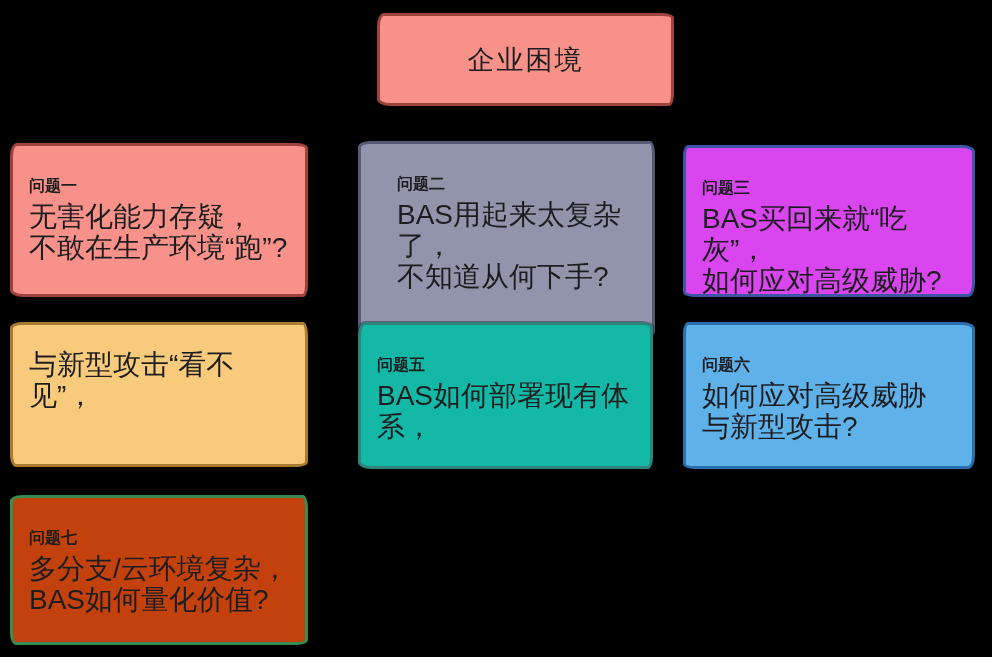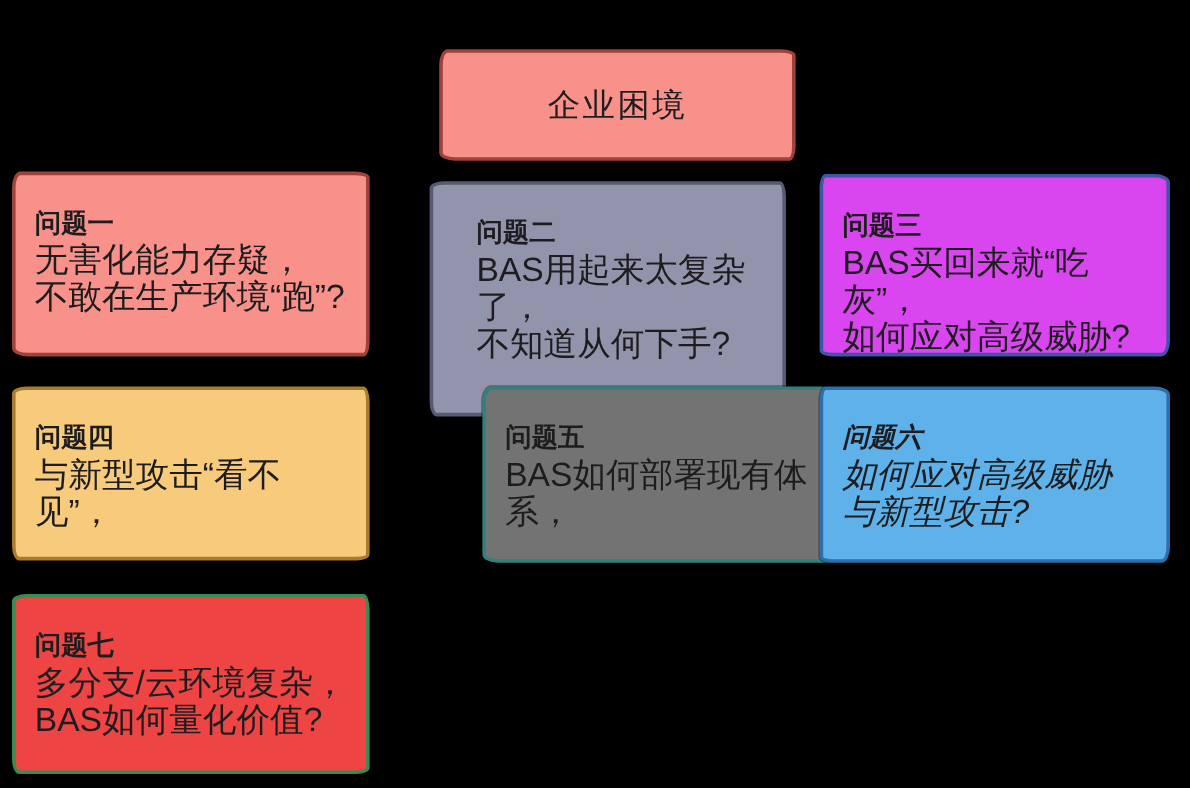--- a/index.html
+++ b/index.html
@@ -29,37 +29,37 @@
     align-items: center;
     justify-content: center;
     padding: 0;
   }
   .title-label {
     font-size: 27px;
     font-weight: 500;
     letter-spacing: 2px;
   }
   .box-title {
-    font-size: 22px;
+    font-size: 16px;
     font-weight: bold;
     line-height: 31px;
   }
   .box-line {
     font-size: 28px;
     line-height: 31px;
   }
 
   
-  .pos-title { left: 366px; top: 13px;  width: 297px; height: 93px; margin-top: 28px;  }
+  .pos-title { left: 377px; top: 13px;  width: 297px; height: 93px;  }
   .pos-1     { left: 10px;  top: 143px; width: 298px; height: 154px; }
-  .pos-2     { left: 358px; top: 151px; width: 297px; height: 196px; padding-left: 36px; }
+  .pos-2     { left: 358px; top: 141px; width: 297px; height: 196px; padding-left: 36px; }
   .pos-3     { left: 683px; top: 145px; width: 292px; height: 152px; }
   .pos-4     { left: 10px;  top: 322px; width: 298px; height: 145px; }
   .pos-5     { left: 358px; top: 322px; width: 295px; height: 147px; }
-  .pos-6     { left: 683px; top: 322px; width: 292px; height: 147px; font-style: italic; }
+  .pos-6     { left: 683px; top: 322px; width: 292px; height: 147px; }
   .pos-7     { left: 10px;  top: 495px; width: 298px; height: 150px; }
 </style>
 </head>
 <body>
 
 <div class="canvas">
 
   <div class="box title-box pos-title" style="background-color: rgb(248, 145, 138); border-color: rgb(158, 66, 59);">
     <div class="title-label">企业困境</div>
   </div>
@@ -76,34 +76,33 @@
     <div class="box-line">不知道从何下手?</div>
   </div>
 
   <div class="box alt2 pos-3" style="background-color: #d946ef; border-color: rgb(61, 86, 166);">
     <div class="box-title">问题三</div>
     <div class="box-line">BAS买回来就“吃灰”，</div>
     <div class="box-line">如何应对高级威胁?</div>
   </div>
 
   <div class="box alt pos-4" style="background-color: rgb(247, 202, 124); border-color: rgb(168, 123, 46);">
-    <div class="box-title">问题四</div>
     <div class="box-line">与新型攻击“看不见”，</div>
   </div>
 
-  <div class="box pos-5" style="background-color: #737373; border-color: rgb(46, 131, 123); margin-left: 44px;">
+  <div class="box pos-5" style="background-color: #14b8a6; border-color: rgb(46, 131, 123);">
     <div class="box-title">问题五</div>
     <div class="box-line">BAS如何部署现有体系，</div>
   </div>
 
   <div class="box alt2 pos-6" style="background-color: rgb(95, 177, 234); border-color: rgb(43, 111, 173);">
     <div class="box-title">问题六</div>
     <div class="box-line">如何应对高级威胁</div>
     <div class="box-line">与新型攻击?</div>
   </div>
 
-  <div class="box alt pos-7" style="background-color: #ef4444; border-color: rgb(58, 139, 82);">
+  <div class="box alt pos-7" style="background-color: #c2410c; border-color: rgb(58, 139, 82);">
     <div class="box-title">问题七</div>
     <div class="box-line">多分支/云环境复杂，</div>
     <div class="box-line">BAS如何量化价值?</div>
   </div>
 
 </div>
 
 </body></html>

